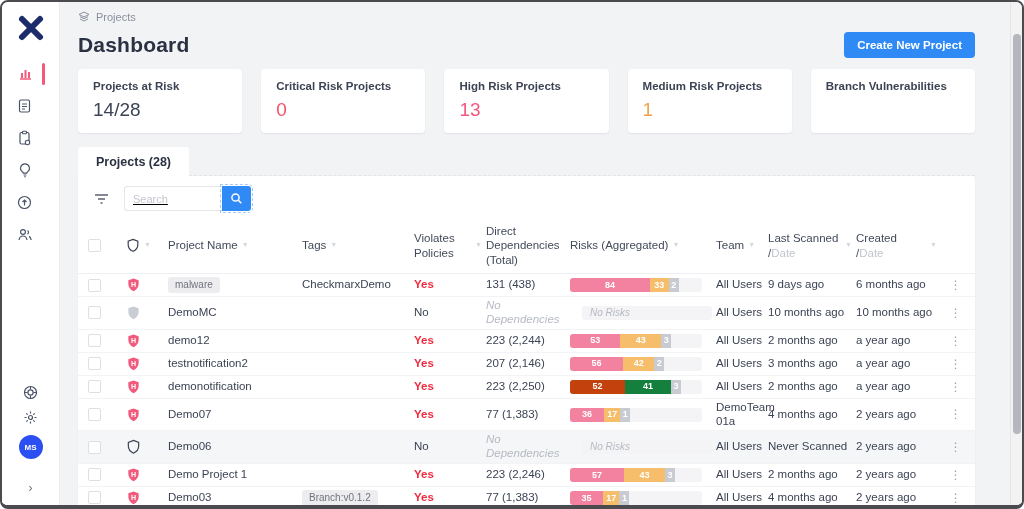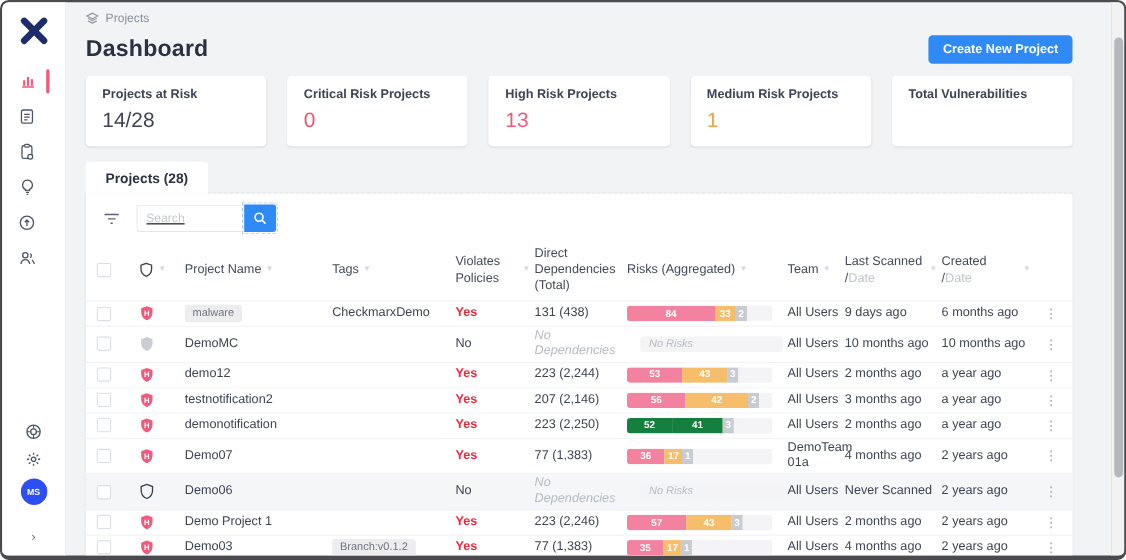--- a/index.html
+++ b/index.html
@@ -212,21 +212,21 @@
             <span>13</span>
           </div>
       </div>
       <div class="card">
         <div class="card-label">Medium Risk Projects</div>
         <div class="card-value" style="color: rgb(239, 162, 78);">
             <span>1</span>
           </div>
       </div>
       <div class="card">
-        <div class="card-label">Total Vulnerabilities</div>
+        <div class="card-label">Branch Vulnerabilities</div>
       </div>
     </div>
 
     <div class="panel-wrap">
       <div class="tab-strip">
         <span class="tab">Projects (28)</span>
         <span class="strip-rest"></span>
       </div>
 
       <div class="panel">
@@ -384,21 +384,21 @@
                   </svg>
 
     </span>
     <span class="td c-name">testnotification2</span>
     <span class="td c-tags"></span>
     <span class="td c-violates yes">Yes</span>
     <span class="td c-deps">207 (2,146)</span>
     <span class="td c-risks">
                   <span class="risk-track">
                     <span class="risk-seg" style="background: rgb(242, 130, 159); width: 53.2px;">56</span>
-                    <span class="risk-seg" style="background: rgb(246, 190, 107); width: 57px;">42</span>
+                    <span class="risk-seg" style="background: rgb(246, 190, 107); width: 31px;">42</span>
                     <span class="risk-seg" style="background: rgb(201, 203, 210); width: 10px;">2</span>
                   </span>
                 </span>
     <span class="td c-team">All Users</span>
     <span class="td c-last">3 months ago</span>
     <span class="td c-created">a year ago</span>
     <span class="td kebab">⋮</span>
   </div>
               <div class="tr">
     <span class="td">
@@ -410,21 +410,21 @@
                     <text x="8" y="10.6" font-size="7.5" font-weight="bold" fill="#fff" text-anchor="middle" font-family="Liberation Sans, sans-serif">H</text>
                   </svg>
 
     </span>
     <span class="td c-name">demonotification</span>
     <span class="td c-tags"></span>
     <span class="td c-violates yes">Yes</span>
     <span class="td c-deps">223 (2,250)</span>
     <span class="td c-risks">
                   <span class="risk-track">
-                    <span class="risk-seg" style="background: #15803d; width: 41px;">52</span>
+                    <span class="risk-seg" style="background: #c2410c; width: 55px;">52</span>
                     <span class="risk-seg" style="background: #15803d; width: 46px; text-align: right;">41</span>
                     <span class="risk-seg" style="background: rgb(201, 203, 210); width: 10px;">3</span>
                   </span>
                 </span>
     <span class="td c-team">All Users</span>
     <span class="td c-last">2 months ago</span>
     <span class="td c-created">a year ago</span>
     <span class="td kebab">⋮</span>
   </div>
               <div class="tr">

